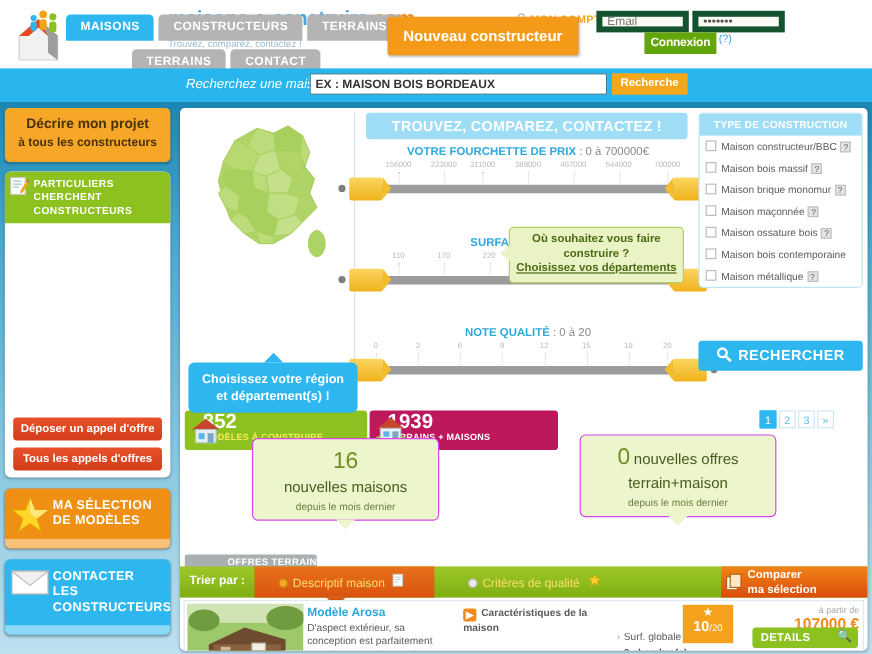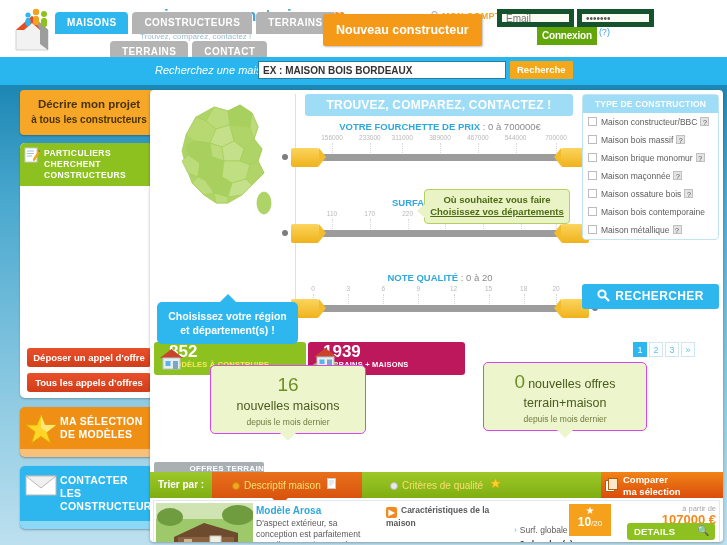--- a/index.html
+++ b/index.html
@@ -113,21 +113,21 @@
   #body-wrap {
     position:absolute; left:0; top:85px; width:727px; height:460px;
     background:#1c87b4;
   }
   #page-bg {
     position:absolute; left:0; top:0; width:727px; height:460px;
     background:linear-gradient(#1c87b4 0px, #4ba9cf 120px, #93cde4 330px, #bde0ef 460px);
   }
 
   
-  #sidebar { position:absolute; left:20px; top:5px; width:140px; }
+  #sidebar { position:absolute; left:4px; top:5px; width:140px; }
   .decrire-btn {
     width:138px; background:#f7a728; color:#4a3207;
     text-align:center; font-size:11.5px; font-weight:bold;
     padding:7px 2px 8px; border-radius:4px; line-height:15px; cursor:pointer;
     box-shadow:0 1px 2px rgba(0,0,0,.25);
   }
   .decrire-btn .l2 { font-size:10px; }
   .panel {
     width:138px; background:#ffffff; border-radius:5px; margin-top:8px;
     box-shadow:0 1px 2px rgba(0,0,0,.25); overflow:hidden;
@@ -647,20 +647,21 @@
               <span class="knob"></span>
             </div>
           <div class="handle right" style="right:-22px">
               <span class="knob"></span>
             </div>
         </div>
       </div>
 
       <div id="dept-tooltip">
         <div>Où souhaitez vous faire</div>
+        <div>construire ?</div>
         <div class="u">Choisissez vos départements</div>
       </div>
 
       <div id="type-box">
         <div id="type-head">TYPE DE CONSTRUCTION</div>
         <div class="cb-row"><span class="cb"></span><span>Maison constructeur/BBC</span><span class="qmark">?</span></div>
         <div class="cb-row"><span class="cb"></span><span>Maison bois massif</span><span class="qmark">?</span></div>
         <div class="cb-row"><span class="cb"></span><span>Maison brique monomur</span><span class="qmark">?</span></div>
         <div class="cb-row"><span class="cb"></span><span>Maison maçonnée</span><span class="qmark">?</span></div>
         <div class="cb-row"><span class="cb"></span><span>Maison ossature bois</span><span class="qmark">?</span></div>

